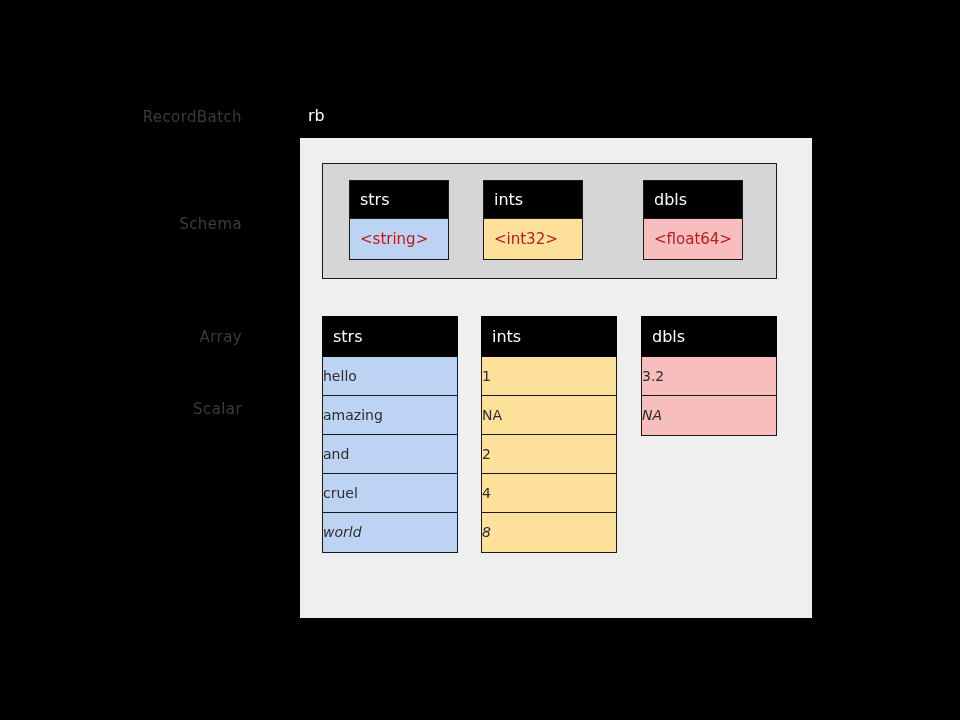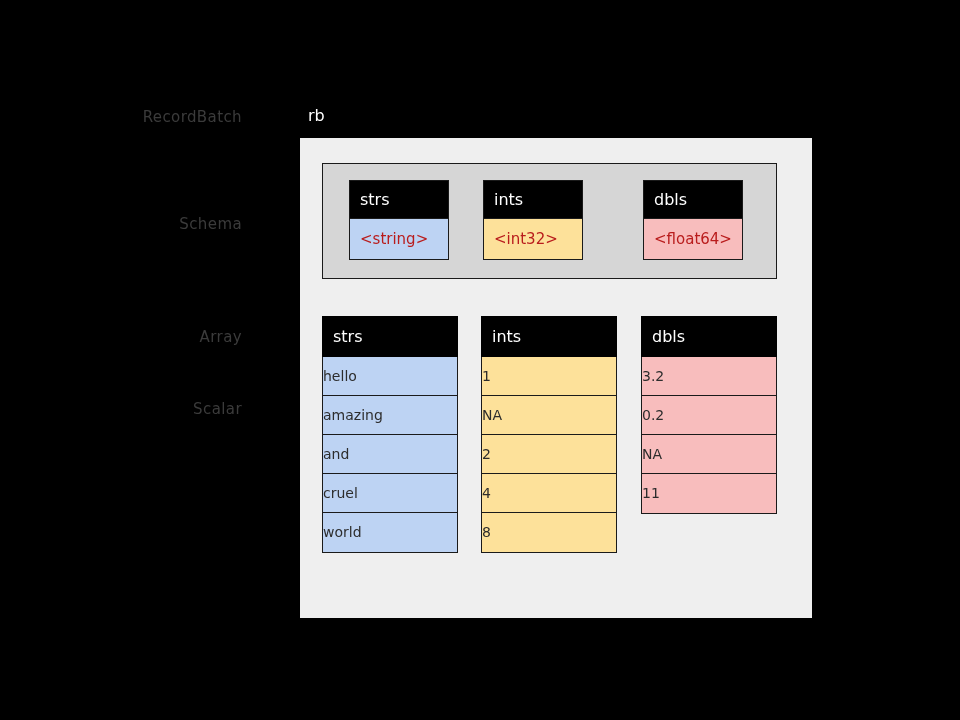--- a/index.html
+++ b/index.html
@@ -133,21 +133,21 @@
     box-sizing: border-box;
   }
   .cell {
     height: 39px;
     line-height: 39px;
     font-size: 14px;
     color: #2d2d2d;
     box-sizing: border-box;
     border-bottom: 1.4px solid #1a1a1a;
   }
-  .cell:last-child { border-bottom: none; }
+  .cell:last-child { border-bottom: none; font-style: italic; }
 
   .t-blue   { background: #bdd3f3; }
   .t-yellow { background: #fde19a; }
   .t-pink   { background: #f8bdbd; }
 </style>
 </head>
 <body>
 
 <div class="side-label" id="label-recordbatch">RecordBatch</div>
 <div class="side-label" id="label-schema">Schema</div>
@@ -200,19 +200,17 @@
       <div class="cell t-yellow">2</div>
       <div class="cell t-yellow">4</div>
       <div class="cell t-yellow">8</div>
     </div>
   </div>
 
   <div class="array-col" id="array-col-dbls">
     <div class="col-head">dbls</div>
     <div class="col-body">
       <div class="cell t-pink">3.2</div>
-      <div class="cell t-pink">0.2</div>
       <div class="cell t-pink">NA</div>
-      <div class="cell t-pink">11</div>
     </div>
   </div>
 
 </div>
 
 </body></html>

